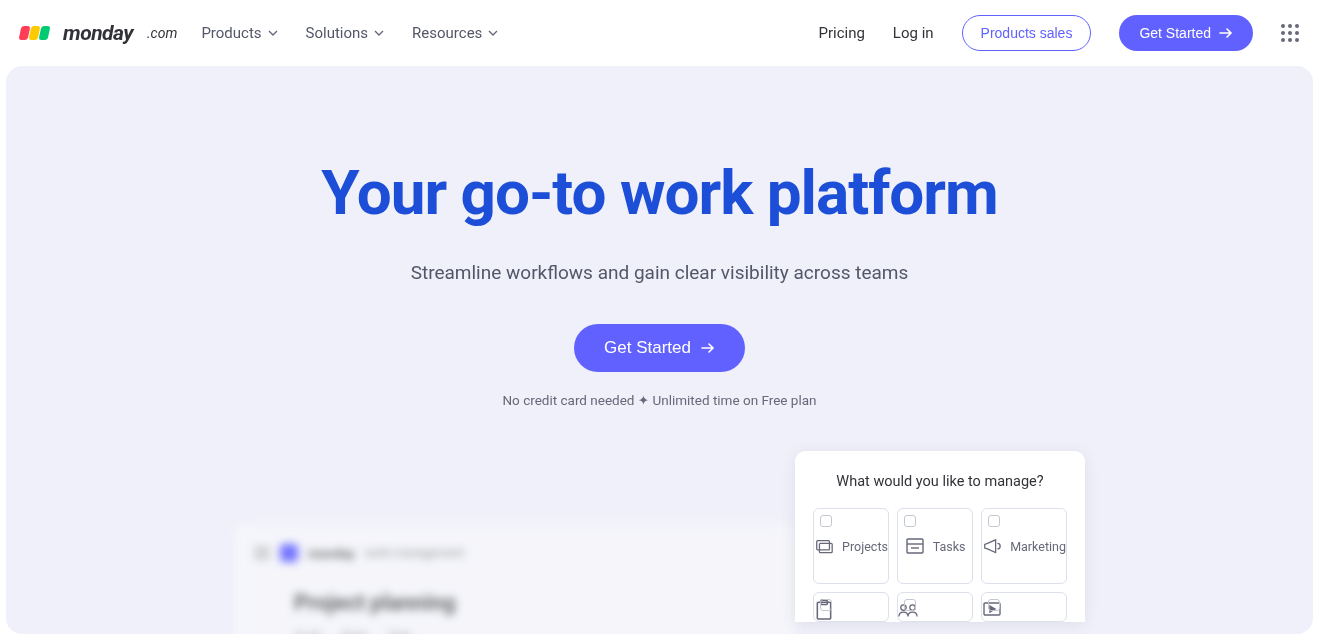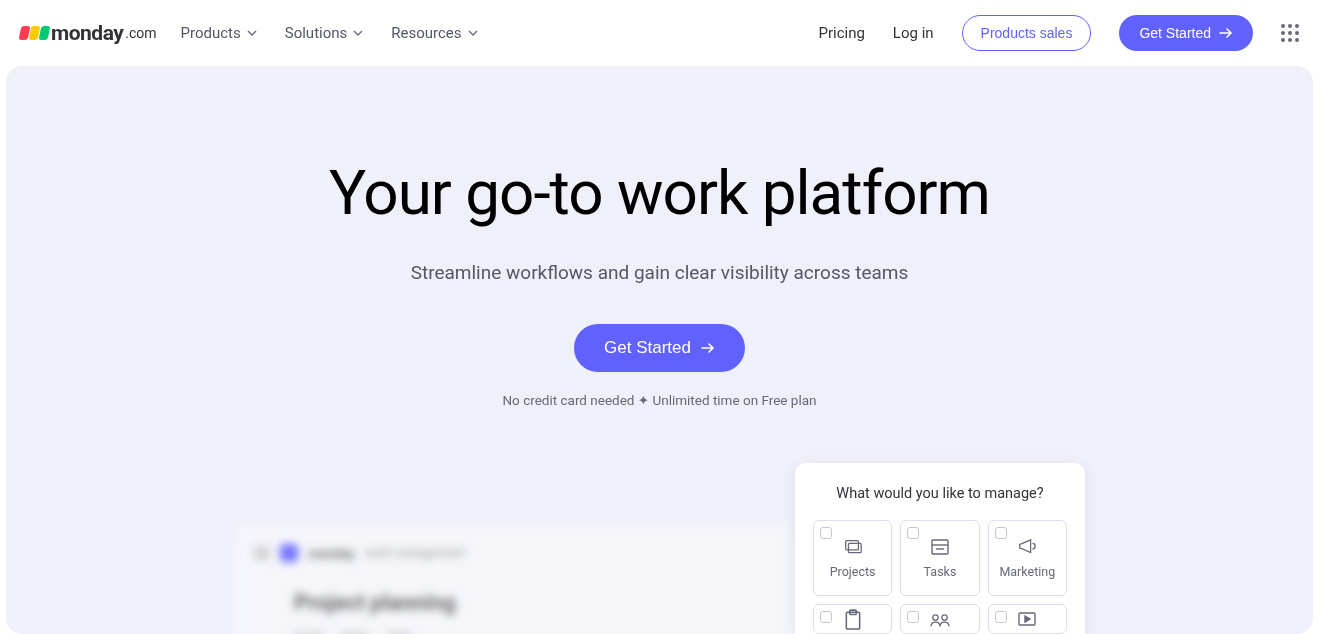--- a/index.html
+++ b/index.html
@@ -1,20 +1,20 @@
 <!DOCTYPE html>
 <html><head>
 <meta charset="utf-8">
 <style>
 * { margin: 0; padding: 0; box-sizing: border-box; }
 body { font-family: -apple-system, BlinkMacSystemFont, "Segoe UI", Roboto, Helvetica, Arial, sans-serif; background: #fff; color: #323338; width: 1319px; height: 634px; overflow: hidden; }
 
 
 .header { display: flex; align-items: center; height: 66px; padding: 0 20px; background: #fff; }
-.logo { display: flex; align-items: center; gap: 2px; margin-right: 24px; }
+.logo { display: flex; align-items: center; gap: 14px; margin-right: 24px; font-style: italic; }
 .logo-dots { display: flex; gap: 1px; }
 .dot { width: 9px; height: 14px; border-radius: 3px; transform: skewX(-12deg); }
 .dot:nth-child(1) { background: #FF3D57; }
 .dot:nth-child(2) { background: #FFCB00; }
 .dot:nth-child(3) { background: #00CA72; }
 .logo-text { font-size: 21px; font-weight: 700; color: #323338; letter-spacing: -0.5px; }
 .logo-com { font-size: 14px; font-weight: 400; color: #323338; }
 
 .nav-left { display: flex; gap: 28px; }
 .nav-item { display: flex; align-items: center; gap: 6px; font-size: 15px; color: #535768; cursor: pointer; }
@@ -22,40 +22,40 @@
 
 .nav-right { display: flex; align-items: center; gap: 28px; margin-left: auto; }
 .link { font-size: 15px; color: #323338; cursor: pointer; }
 .btn-outline { border: 1px solid #6161FF; color: #6161FF; background: #fff; padding: 9px 18px; border-radius: 20px; font-size: 14px; cursor: pointer; }
 .btn-primary { display: inline-flex; align-items: center; gap: 8px; background: #6161FF; color: #fff; border: none; padding: 10px 20px; border-radius: 20px; font-size: 14px; font-weight: 400; cursor: pointer; }
 .grid-icon { display: grid; grid-template-columns: repeat(3, 4px); grid-template-rows: repeat(3, 4px); gap: 3px; cursor: pointer; }
 .grid-icon span { width: 4px; height: 4px; background: #676879; border-radius: 50%; }
 
 
 .hero { background: #f0f0fa; border-radius: 16px; margin: 0 6px; padding: 90px 40px 0; height: 568px; text-align: center; position: relative; overflow: hidden; }
-.hero-title { font-size: 62px; font-weight: 400; color: #000000; letter-spacing: -1px; margin-bottom: 28px; }
+.hero-title { font-size: 62px; font-weight: 700; color: #1d4ed8; letter-spacing: -1px; margin-bottom: 28px; }
 .hero-sub { font-size: 19px; color: #535768; line-height: 1.65; font-weight: 400; margin-bottom: 36px; }
 .hero-cta { display: inline-flex; align-items: center; gap: 10px; background: #6161FF; color: #fff; border: none; padding: 14px 30px; border-radius: 26px; font-size: 17px; cursor: pointer; }
 .hero-note { margin-top: 20px; font-size: 13.5px; color: #676879; }
 
 
 .preview { position: absolute; bottom: -40px; left: 228px; width: 560px; height: 150px; background: #f6f7fb; border-radius: 10px 10px 0 0; filter: blur(4px); opacity: 0.85; padding: 20px; text-align: left; }
 .preview-top { display: flex; align-items: center; gap: 10px; margin-bottom: 28px; }
 .preview-menu { width: 16px; height: 12px; background: repeating-linear-gradient(#999, #999 2px, transparent 2px, transparent 5px); }
 .preview-sq { width: 18px; height: 18px; background: #6161FF; border-radius: 4px; }
 .preview-label { font-size: 13px; font-weight: 700; color: #555; }
 .preview-sub { font-size: 12px; color: #888; }
 .preview-h { font-size: 22px; font-weight: 700; color: #555; margin-left: 40px; margin-bottom: 14px; }
 .preview-row { display: flex; gap: 20px; margin-left: 40px; font-size: 11px; color: #888; }
 
 
-.card { position: absolute; bottom: 0; right: 228px; width: 290px; background: #fff; border-radius: 10px 10px 0 0; box-shadow: 0 2px 16px rgba(0,0,0,0.08); padding: 22px 18px 0; text-align: center; }
+.card { position: absolute; bottom: 12px; right: 228px; width: 290px; background: #fff; border-radius: 10px 10px 0 0; box-shadow: 0 2px 16px rgba(0,0,0,0.08); padding: 22px 18px 0; text-align: center; }
 .card-title { font-size: 14.5px; color: #323338; margin-bottom: 18px; }
 .card-grid { display: grid; grid-template-columns: repeat(3, 1fr); gap: 8px; }
-.card-opt { position: relative; border: 1px solid #dcdfec; border-radius: 6px; height: 76px; display: flex; flex-direction: column; align-items: center; justify-content: center; gap: 8px; cursor: pointer; }
+.card-opt { position: relative; border: 1px solid #dcdfec; border-radius: 6px; height: 76px; display: flex; flex-direction: row; align-items: center; justify-content: center; gap: 8px; cursor: pointer; }
 .card-opt.short { height: 30px; overflow: hidden; justify-content: flex-start; padding-top: 6px; }
 .card-check { position: absolute; top: 6px; left: 6px; width: 12px; height: 12px; border: 1px solid #c5c7d0; border-radius: 3px; }
 .card-opt-label { font-size: 12.5px; color: #676879; }
 .opt-icon { width: 20px; height: 18px; display: flex; align-items: center; justify-content: center; }
 .opt-icon svg { stroke: #676879; stroke-width: 1.4; fill: none; }
 
 .arrow { width: 14px; height: 10px; }
 </style>
 </head>
 <body>

